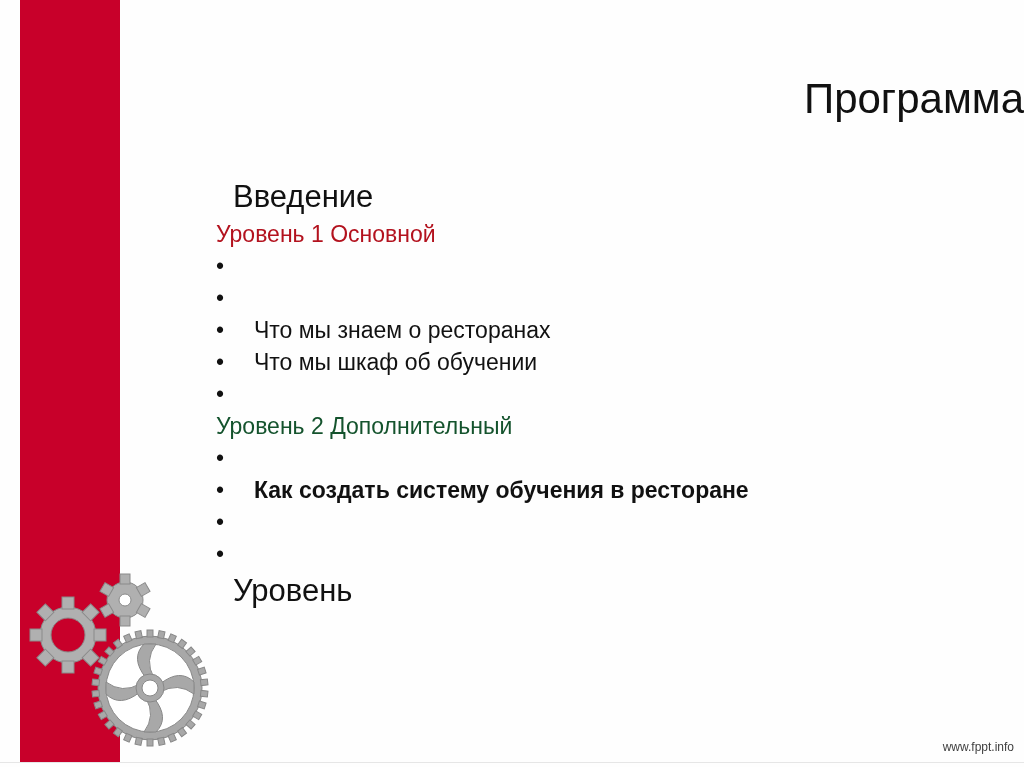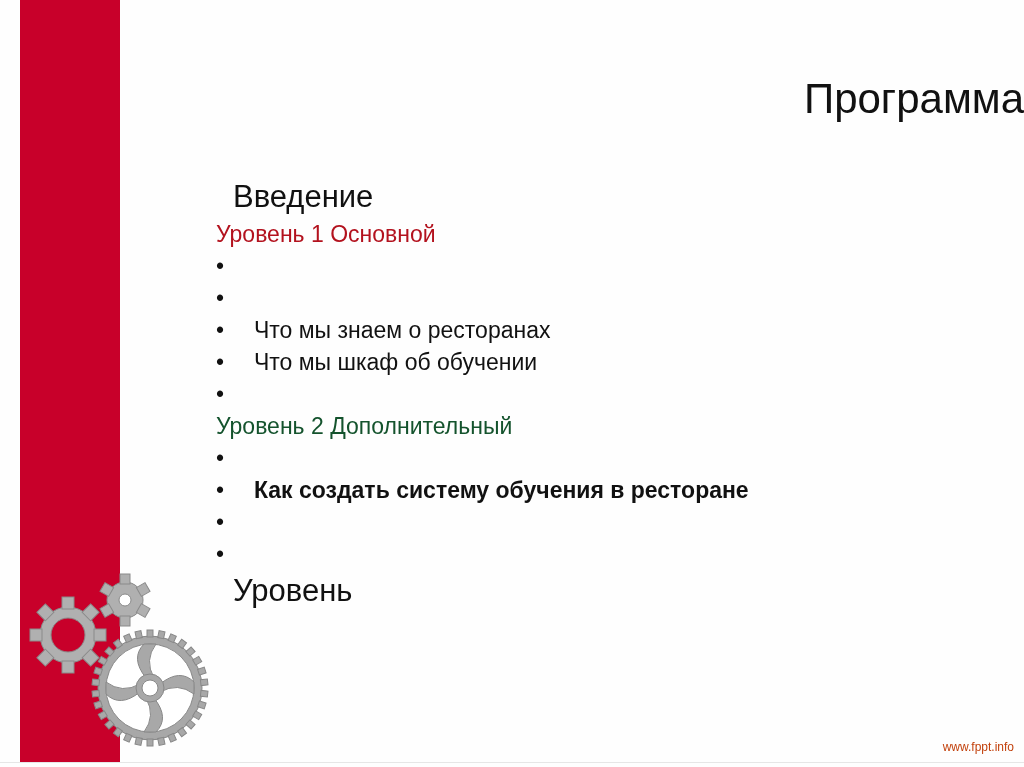--- a/index.html
+++ b/index.html
@@ -34,21 +34,21 @@
   .level.red { color: #b3121e; }
   .level.green { color: #14532d; }
   .bullet {
     font-size: 23px; line-height: 32px; height: 32px; color: #111;
     display: flex;
   }
   .bullet .dot { width: 38px; display: inline-block; }
   .bullet.bold .txt { font-weight: bold; }
   .footer-url {
     position: absolute; right: 10px; top: 740px;
-    font-size: 12px; color: #c2410c;
+    font-size: 12px; color: #404040;
   }
   .gears { position: absolute; left: 0; top: 560px; width: 230px; height: 207px; }
 </style>
 </head>
 <body>
 
 <div class="slide">
   <div class="red-bar"></div>
   <div class="bottom-line"></div>
 

